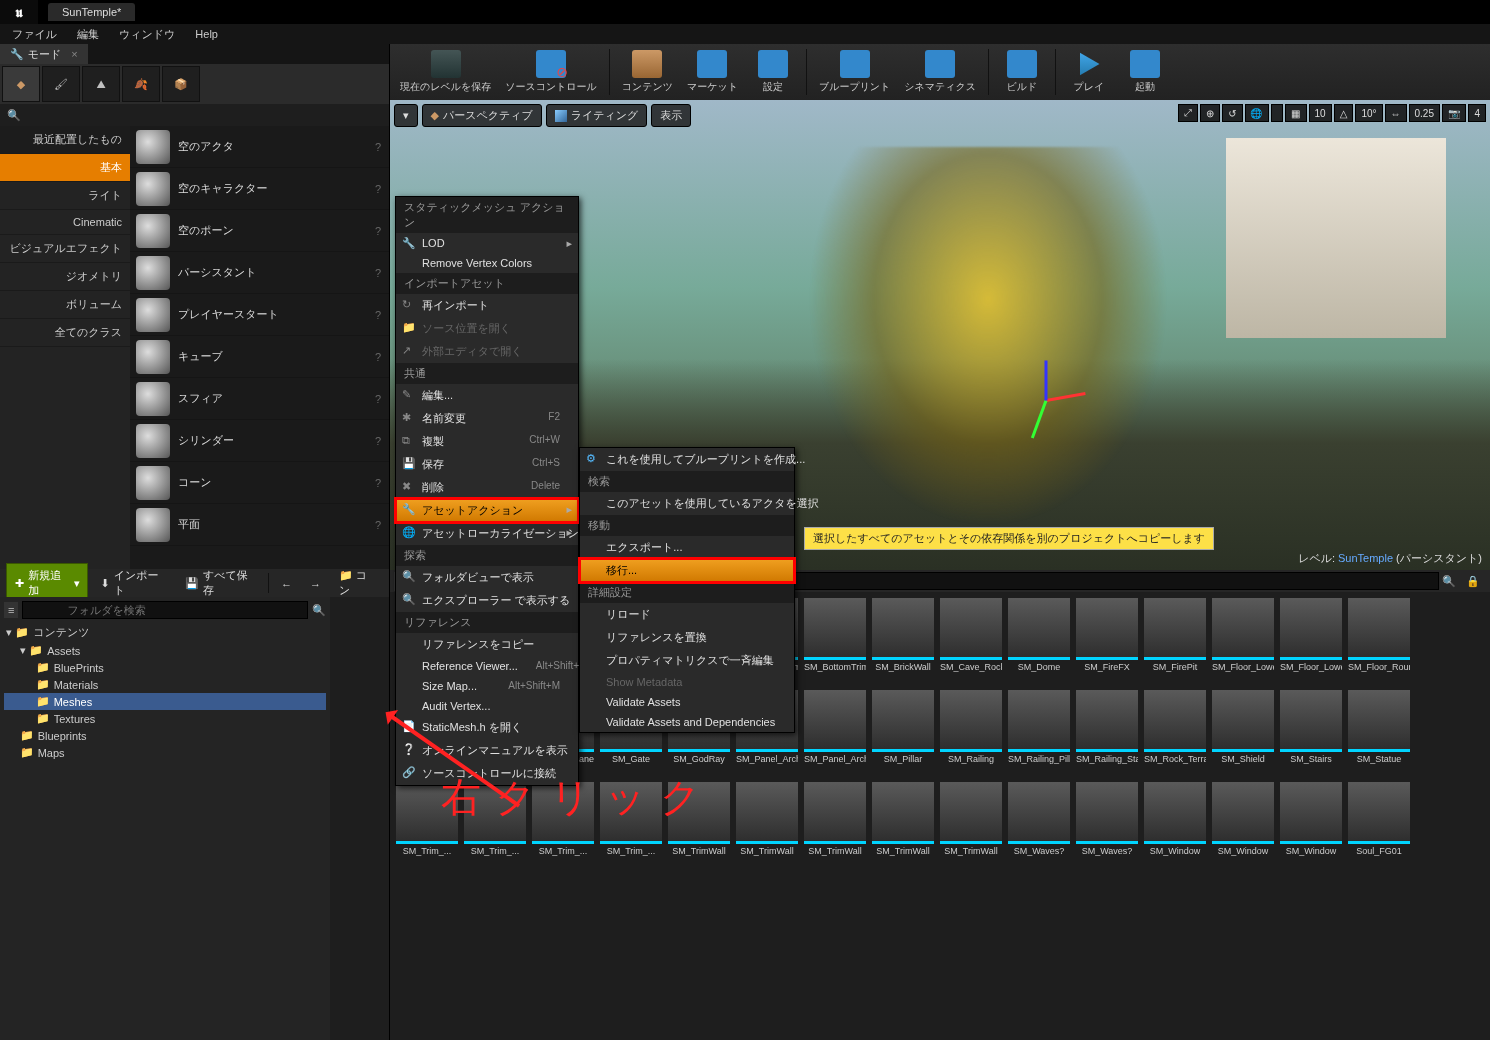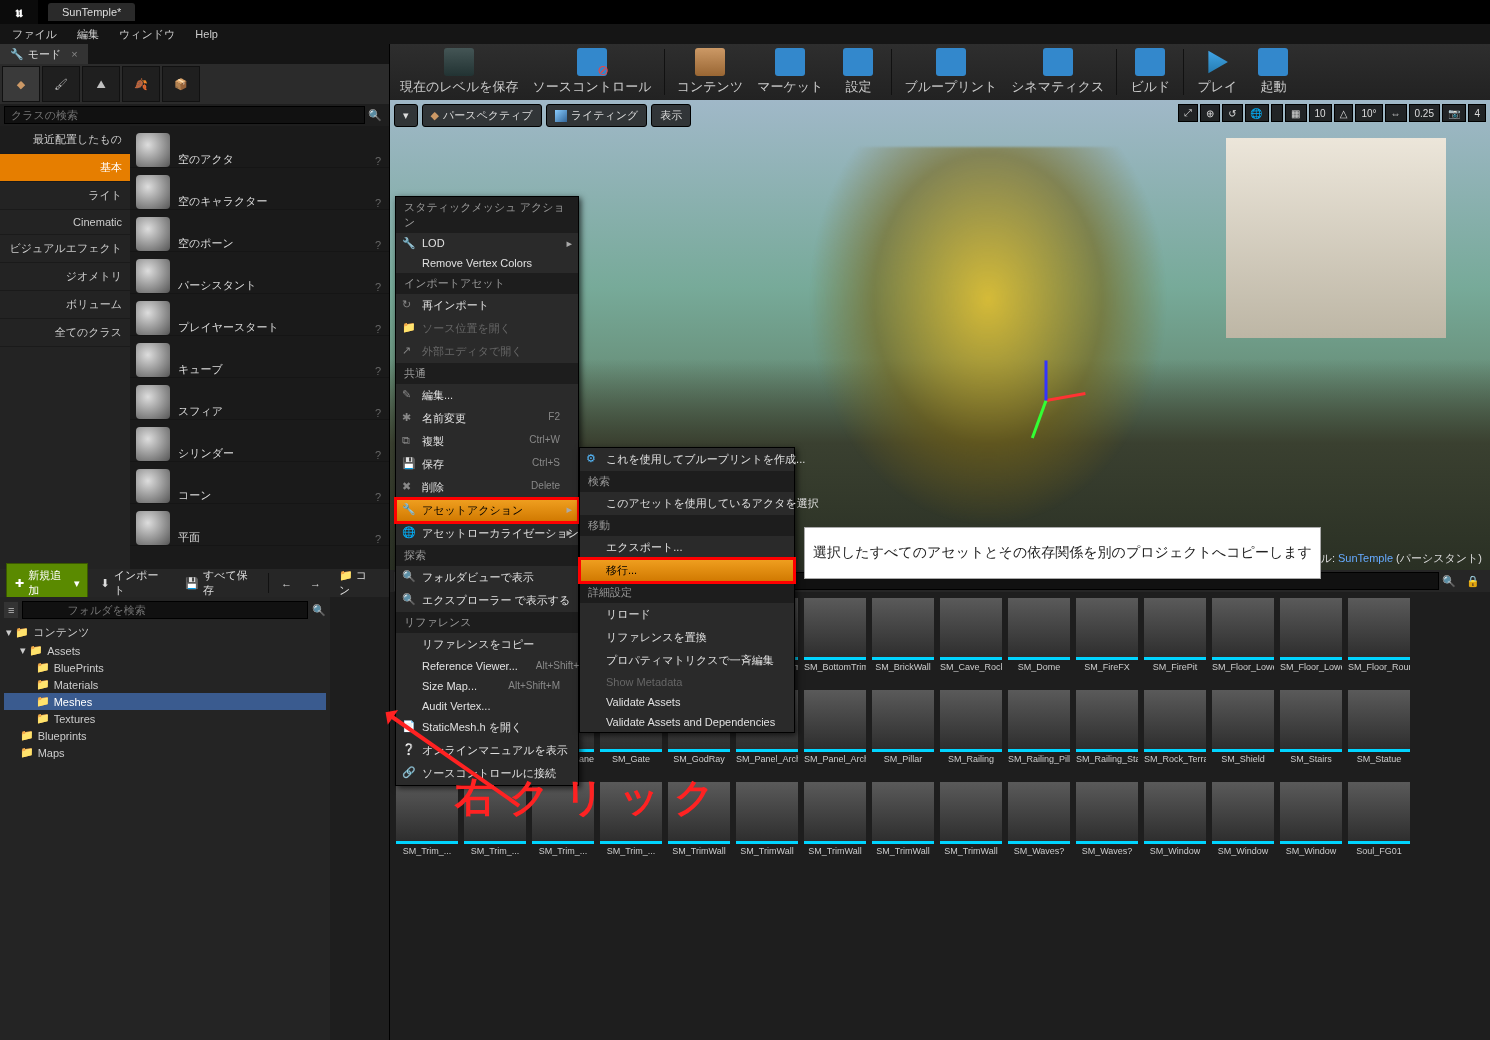--- a/index.html
+++ b/index.html
@@ -27,21 +27,21 @@
 .search-row { height: 22px; background: #1e1e1e; display: flex; align-items: center; padding: 0 4px; }
 .search-input { flex: 1; background: #111; border: 1px solid #000; color: #888; padding: 2px 6px; font-size: 11px; }
 .search-icn { width: 20px; color: #aaa; text-align: center; }
 
 .place-body { flex: 1; display: flex; background: #1a1a1a; overflow: hidden; }
 .cat-list { width: 130px; background: #232323; text-align: right; }
 .cat-item { padding: 6px 8px; border-bottom: 1px solid #1a1a1a; color: #ccc; cursor: pointer; }
 .cat-item.hi { background: #e67e00; color: #fff; }
 .cat-item.dk { background: #1c1c1c; }
 .actor-list { flex: 1; overflow-y: auto; }
-.actor-row { height: 42px; display: flex; align-items: flex-end; border-bottom: 1px solid #151515; padding: 0 6px; gap: 8px; position: relative; }
+.actor-row { height: 42px; display: flex; align-items: center; border-bottom: 1px solid #151515; padding: 0 6px; gap: 8px; position: relative; }
 .actor-thumb { width: 34px; height: 34px; background: radial-gradient(circle at 35% 35%, #ddd, #555); border-radius: 4px; }
 .actor-name { color: #ddd; }
 .actor-q { position: absolute; right: 8px; color: #666; }
 
 
 .bottom-tabs { height: 22px; background: #151515; display: flex; align-items: center; gap: 4px; padding-left: 4px; }
 .btab { padding: 3px 8px; color: #ccc; display: flex; align-items: center; gap: 4px; }
 .btab.active { background: #333; }
 
 .cb-toolbar { height: 28px; background: #262626; display: flex; align-items: center; padding: 0 6px; gap: 6px; }
@@ -70,21 +70,21 @@
 
 .right-col { flex: 1; display: flex; flex-direction: column; background: #1e1e1e; }
 .main-toolbar { height: 56px; background: linear-gradient(#2e2e2e,#222); display: flex; align-items: center; gap: 2px; padding: 0 4px; }
 .tb-item { display: flex; flex-direction: column; align-items: center; gap: 2px; padding: 2px 6px; color: #ccc; min-width: 54px; }
 .tb-icon { width: 30px; height: 28px; background: #3388cc; border-radius: 3px; }
 .tb-icon.save { background: linear-gradient(#455,#233); }
 .tb-icon.blocked { position: relative; }
 .tb-icon.blocked::after { content: "⊘"; position: absolute; right: -2px; bottom: -2px; color: #e44; font-size: 14px; }
 .tb-icon.content { background: linear-gradient(#c96,#963); }
 .tb-icon.play { background: linear-gradient(#4ae,#27a); clip-path: polygon(20% 10%, 85% 50%, 20% 90%); }
-.tb-label { font-size: 13px; white-space: nowrap; }
+.tb-label { font-size: 10px; white-space: nowrap; }
 .tb-sep { width: 1px; height: 46px; background: #111; margin: 0 4px; }
 
 .viewport { flex: 1; position: relative; background: linear-gradient(#a0b8c8 0%, #7a9 40%, #4a5a3a 100%); overflow: hidden; }
 .vp-toolbar { position: absolute; top: 4px; left: 4px; display: flex; gap: 4px; z-index: 5; }
 .vp-chip { background: rgba(30,30,30,.85); border: 1px solid #000; color: #ddd; padding: 3px 8px; border-radius: 3px; display: flex; align-items: center; gap: 4px; font-size: 11px; }
 .vp-right-toolbar { position: absolute; top: 4px; right: 4px; display: flex; gap: 2px; z-index: 5; }
 .vp-rchip { background: rgba(20,20,20,.9); border: 1px solid #000; color: #ddd; padding: 2px 5px; font-size: 10px; display: flex; align-items: center; gap: 3px; }
 .vp-scene { position: absolute; inset: 0; }
 .vp-tree { position: absolute; left: 38%; top: 10%; width: 360px; height: 380px; background: radial-gradient(ellipse at 50% 40%, rgba(230,190,40,.85) 0%, rgba(120,100,20,.6) 45%, transparent 70%); filter: blur(1px); }
 .vp-building { position: absolute; right: 4%; top: 8%; width: 220px; height: 200px; background: linear-gradient(#ece6da,#bdb6a5); }
@@ -104,24 +104,24 @@
 .ctx-item .sc { color: #888; font-size: 10px; }
 .ctx-item .arr { position: absolute; right: 6px; color: #aaa; }
 .ctx-item.disabled { color: #666; }
 .ctx-icn { position: absolute; left: 6px; color: #888; font-size: 11px; }
 .ctx-item.hi { background: linear-gradient(#f0a020,#d07800); color: #000; }
 .ctx-redbox { outline: 3px solid #ff0000; outline-offset: -1px; }
 
 .ctx1 { left: 395px; top: 152px; width: 184px; }
 .ctx2 { left: 579px; top: 403px; width: 216px; }
 
-.tooltip { position: absolute; left: 804px; top: 527px; background: #ffffff; color: #222; border: 1px solid #aaa; padding: 16px 8px; font-size: 14px; z-index: 110; }
-
-
-.anno-text { position: absolute; left: 455px; top: 770px; color: #ff2222; font-size: 40px; font-weight: 700; z-index: 200; letter-spacing: 14px; }
+.tooltip { position: absolute; left: 804px; top: 527px; background: #fde047; color: #222; border: 1px solid #aaa; padding: 3px 8px; font-size: 11px; z-index: 110; }
+
+
+.anno-text { position: absolute; left: 441px; top: 770px; color: #ff2222; font-size: 40px; font-weight: 400; z-index: 200; letter-spacing: 14px; }
 .anno-line { position: absolute; left: 388px; top: 712px; width: 160px; height: 4px; background: #ff2222; transform-origin: left center; transform: rotate(35deg); z-index: 199; }
 .anno-line::after { content: ""; position: absolute; left: -12px; top: -7px; border: 9px solid transparent; border-right-color: #ff2222; }
 
 .cube-ic { width: 12px; height: 12px; background: linear-gradient(135deg,#8cf,#369); display:inline-block; }
 .disk-ic { width: 12px; height: 12px; background: linear-gradient(135deg,#5a8,#235); display:inline-block; border-radius:2px;}
 .film-ic { width: 12px; height: 12px; background: linear-gradient(135deg,#c86,#842); display:inline-block; }
 </style>
 </head>
 <body>
 
@@ -158,21 +158,20 @@
           <span>⛰</span>
         </div>
       <div class="mode-btn">
           <span>🍂</span>
         </div>
       <div class="mode-btn">
           <span>📦</span>
         </div>
     </div>
     <div class="search-row">
-      <input class="search-input" placeholder="クラスの検索" style="">
       <span class="search-icn">🔍</span>
     </div>
     <div class="place-body">
       <div class="cat-list" id="cat-list">
           <div class="cat-item dk">最近配置したもの</div>
           <div class="cat-item hi">基本</div>
           <div class="cat-item ">ライト</div>
           <div class="cat-item ">Cinematic</div>
           <div class="cat-item ">ビジュアルエフェクト</div>
           <div class="cat-item ">ジオメトリ</div>

